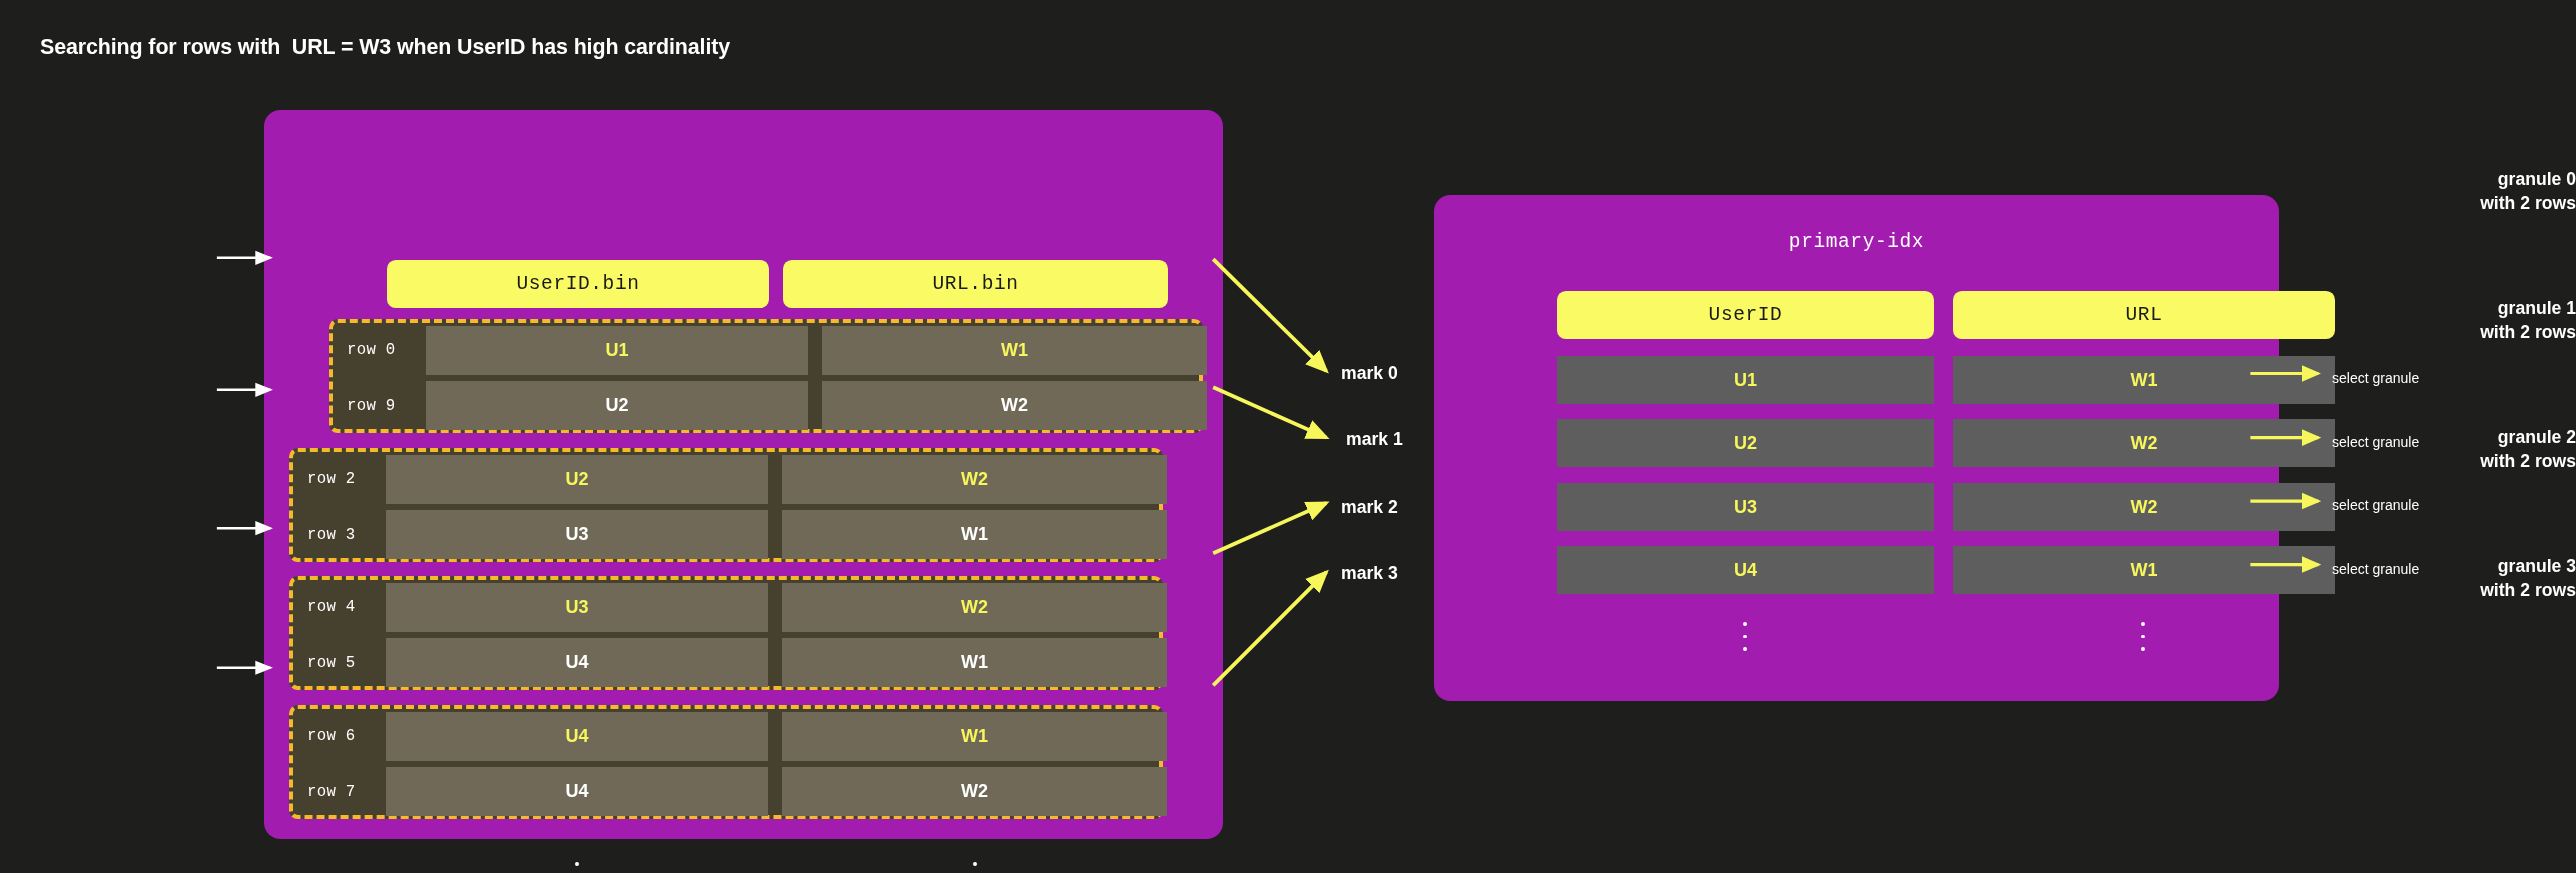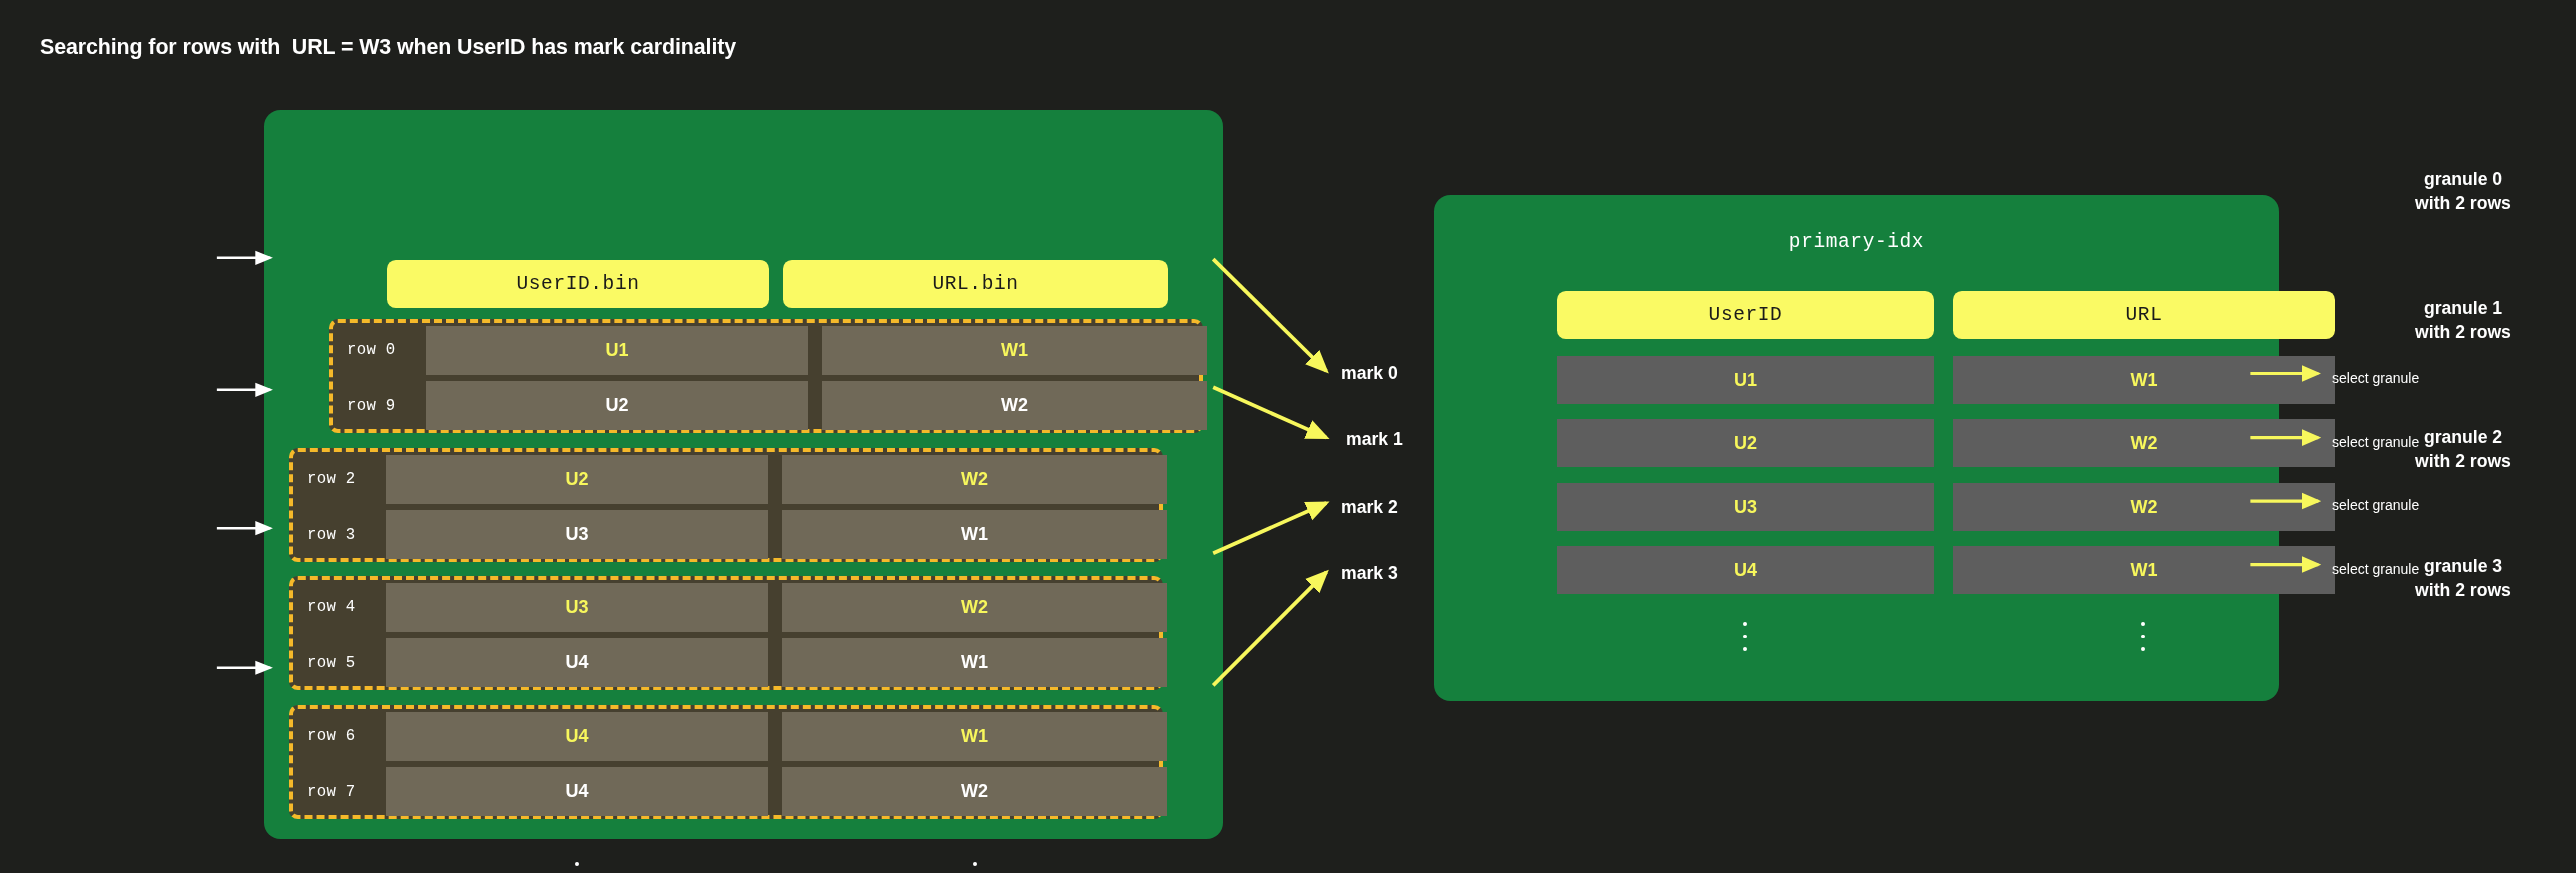--- a/index.html
+++ b/index.html
@@ -31,21 +31,21 @@
     font-size: 21.4px;
     font-weight: 700;
     color: #ffffff;
     letter-spacing: -0.1px;
     white-space: pre;
   }
 
   
   .panel {
     position: absolute;
-    background: #15803d;
+    background: #a21caf;
     border-radius: 16.3px;
   }
 
   #data-part-panel {
     left: 264px;
     top: 110px;
     width: 959px;
     height: 729px;
   }
 
@@ -181,21 +181,21 @@
     width: 3.8px;
     height: 3.8px;
     border-radius: 50%;
     background: #ffffff;
   }
 
   
   .granule-label {
     position: absolute;
     right: 0;
-    text-align: center;
+    text-align: right;
     font-size: 17.6px;
     font-weight: 700;
     color: #ffffff;
     line-height: 1.38;
     white-space: pre-line;
   }
 
   .mark-label {
     position: absolute;
     font-size: 17.6px;
@@ -220,21 +220,21 @@
     width: 2576px;
     height: 874px;
     pointer-events: none;
   }
 </style>
 </head>
 <body>
 
 <div class="stage">
 
-  <div id="diagram-title">Searching for rows with  URL = W3 when UserID has mark cardinality</div>
+  <div id="diagram-title">Searching for rows with  URL = W3 when UserID has high cardinality</div>
 
   <div class="granule-label" style="top:167px; width:226px;">granule 0
 with 2 rows</div>
   <div class="granule-label" style="top:296px; width:226px;">granule 1
 with 2 rows</div>
   <div class="granule-label" style="top:425px; width:226px;">granule 2
 with 2 rows</div>
   <div class="granule-label" style="top:554px; width:226px;">granule 3
 with 2 rows</div>
 

